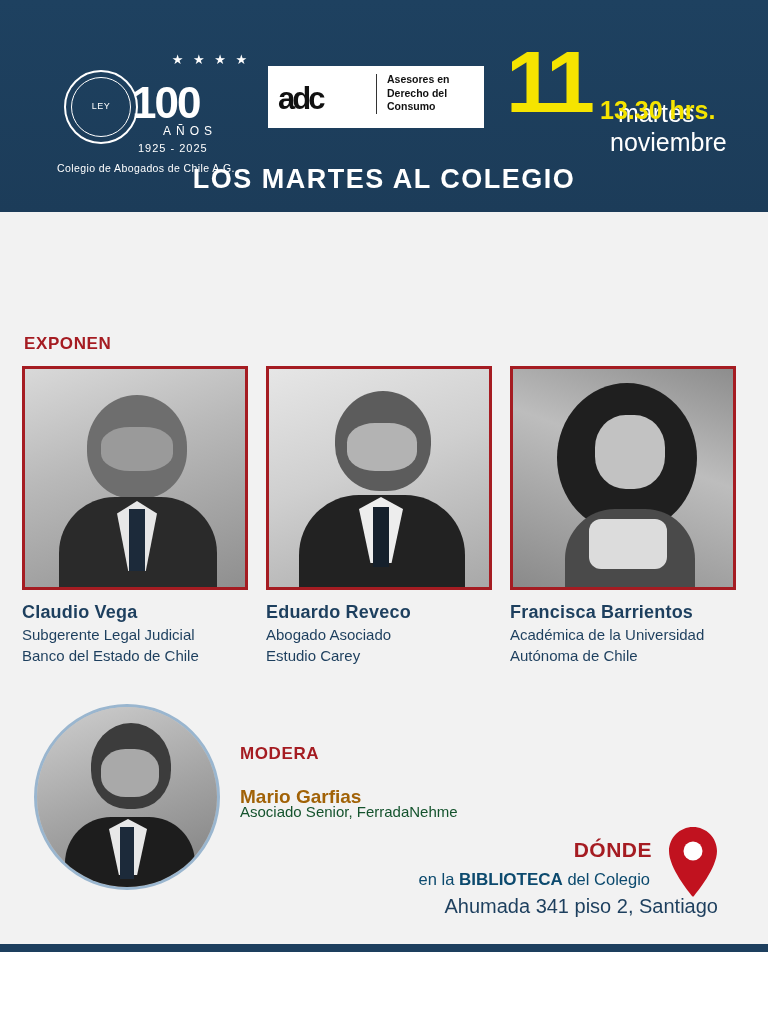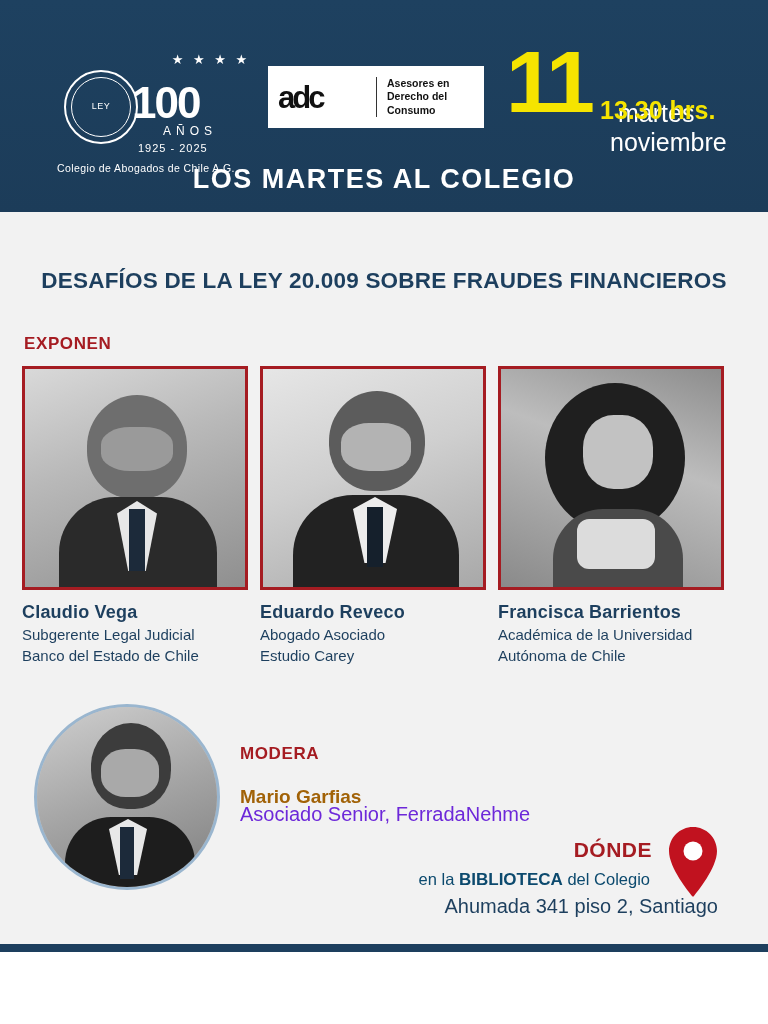--- a/index.html
+++ b/index.html
@@ -59,21 +59,21 @@
   .college-name {
     position: absolute; left: 10px; top: 136px;
     width: 200px; text-align: center;
     font-size: 10.5px; line-height: 1.25; letter-spacing: .4px; color: #ffffff;
   }
 
   .adc-box {
     position: absolute; left: 268px; top: 66px;
     width: 216px; height: 62px;
     background: #ffffff;
-    display: flex; align-items: center; padding: 6px 10px;
+    display: flex; align-items: flex-end; padding: 14px 10px;
   }
   .adc-mark {
     font-size: 31px; font-weight: bold; letter-spacing: -3px;
     color: #111; font-family: "Liberation Sans", sans-serif;
     width: 96px; line-height: 1;
   }
   .adc-divider { width: 1px; height: 40px; background: #333; margin: 0 10px 0 2px; }
   .adc-text { font-size: 10.5px; line-height: 1.3; color: #111; font-weight: bold; }
 
   .date-block { position: absolute; right: 22px; top: 44px; width: 250px; height: 130px; }
@@ -108,21 +108,21 @@
     text-align: center;
     color: #1d3f5e; font-size: 22.5px; font-weight: bold; letter-spacing: .2px;
   }
 
   .exponen {
     position: absolute; left: 24px; top: 334px;
     color: #a51c22; font-size: 17px; font-weight: bold; letter-spacing: .6px;
   }
 
   .speakers { position: absolute; left: 22px; top: 366px; width: 726px; }
-  .sp-row { display: flex; gap: 12px; }
+  .sp-row { display: flex; gap: 18px; }
   .sp { width: 226px; }
   .photo-frame {
     width: 226px; height: 224px;
     border: 3px solid #a51c22;
     background: #dcdcdc;
     overflow: hidden; position: relative;
   }
   .photo-frame .bg { position: absolute; inset: 0; }
   .sp-name {
     margin-top: 12px; color: #1d3f5e; font-size: 18px; font-weight: bold; letter-spacing: .2px;
@@ -139,21 +139,21 @@
   .modera {
     position: absolute; left: 240px; top: 744px;
     color: #a51c22; font-size: 17px; font-weight: bold; letter-spacing: .6px;
   }
   .mod-name {
     position: absolute; left: 240px; top: 778px;
     color: #a16207; font-size: 19px; font-weight: bold; margin-top: 8px;
   }
   .mod-role {
     position: absolute; left: 240px; top: 803px;
-    color: #6d28d9; font-size: 20px;
+    color: #14532d; font-size: 15px;
   }
 
   
   .donde {
     position: absolute; right: 116px; top: 838px;
     color: #a51c22; font-size: 21px; font-weight: bold; letter-spacing: .5px;
   }
   .pin {
     position: absolute; right: 48px; top: 826px;
     width: 54px; height: 72px;
@@ -206,21 +206,20 @@
     <div class="date-block">
       <div class="day">11</div>
       <div class="weekday">martes</div>
       <div class="hour">13.30 hrs.</div>
       <div class="month">noviembre</div>
     </div>
 
     <div class="series-title">LOS MARTES AL COLEGIO</div>
   </div>
 
-  <div class="main-title">DESAFÍOS DE LA LEY 20.009 SOBRE FRAUDES FINANCIEROS</div>
 
   <div class="exponen">EXPONEN</div>
 
   <div class="speakers">
     <div class="sp-row">
       <div class="sp">
         <div class="photo-frame">
           <div class="bg" style="background:linear-gradient(160deg,#d9d9d9 0%,#b9b9b9 40%,#8f8f8f 100%);"></div>
           <div style="position:absolute;left:62px;top:26px;width:100px;height:104px;border-radius:50% 50% 46% 46%;background:#6e6e6e;"></div>
           <div style="position:absolute;left:76px;top:58px;width:72px;height:44px;border-radius:40%;background:#9a9a9a;"></div>

